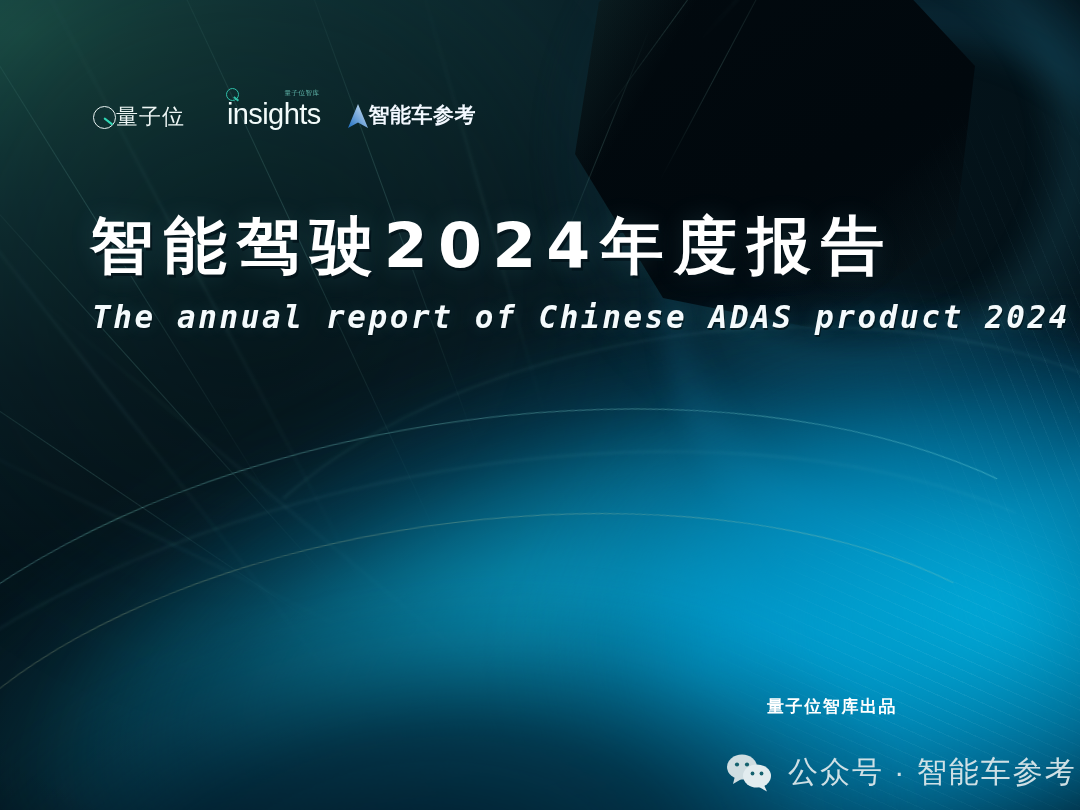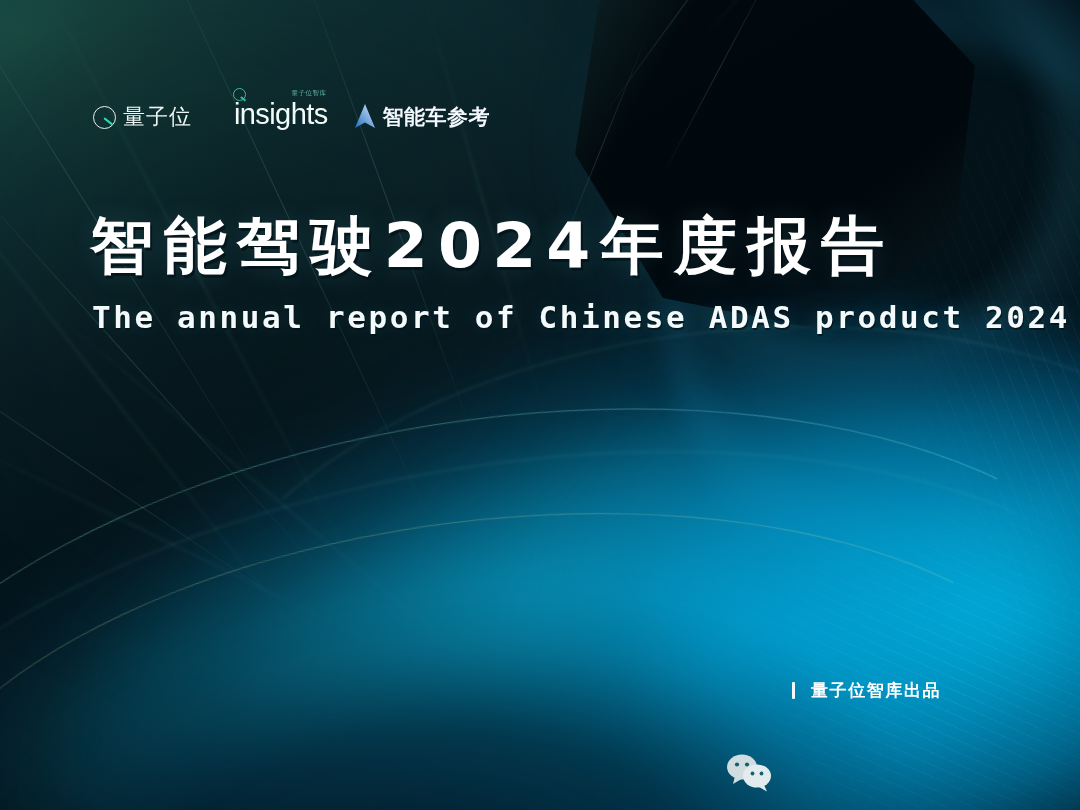--- a/index.html
+++ b/index.html
@@ -153,21 +153,21 @@
     position:absolute; inset:0;
     background:radial-gradient(130% 120% at 50% 46%, rgba(0,0,0,0) 54%, rgba(0,0,0,0.42) 88%, rgba(0,0,0,0.62) 100%);
     pointer-events:none;
   }
 
   
   .logo-row{
     position:absolute; left:93px; top:92px;
     display:flex; align-items:flex-end; gap:26px;
   }
-  .logo{ display:flex; align-items:center; gap:7px; }
+  .logo{ display:flex; align-items:flex-start; gap:0; }
 
   .qbit-mark{ width:23px; height:23px; position:relative; flex:none; }
   .qbit-mark .ring{
     position:absolute; inset:0; border-radius:50%;
     border:1.6px solid #e9f3f2;
   }
   .qbit-mark .tail{
     position:absolute; left:11px; top:11px; width:11px; height:1.9px;
     background:#2fd6b4; transform:rotate(38deg); transform-origin:left center;
     border-radius:2px;
@@ -214,26 +214,27 @@
       0 0 26px rgba(120,210,230,0.16);
     transform:scaleX(1.02);
     transform-origin:left center;
   }
   .title-en{
     position:absolute; left:92px; top:299px;
     font-size:31px; font-weight:700; color:#f4fafc;
     letter-spacing:2.6px; white-space:nowrap;
     font-family:"DejaVu Sans Mono","Liberation Mono",monospace;
     text-shadow:1px 2px 0 rgba(3,18,24,0.7), 0 0 18px rgba(120,210,230,0.14);
+    font-style:italic;
   }
 
   
   .credit{
-    position:absolute; left:792px; top:682px;
-    display:flex; align-items:stretch; gap:16px;
+    position:absolute; left:767px; top:682px;
+    display:flex; align-items:stretch; gap:16px;flex-direction:column;
   }
   .credit-bar{ width:3px; background:#f2f8fb; border-radius:1px; }
   .credit-lines{ display:flex; flex-direction:column; justify-content:center; gap:10px; }
   .credit-cn{
     font-size:17px; font-weight:700; color:#ffffff; letter-spacing:1.6px; line-height:1;
   }
   .credit-en-row{ display:flex; align-items:center; gap:20px; }
   .credit-en{
     font-size:18px; font-weight:700; color:#ffffff; letter-spacing:1.4px; line-height:1;
     font-family:"DejaVu Sans","Liberation Sans",sans-serif;
@@ -352,15 +353,16 @@
           <circle cx="21" cy="12.5" r="2.1" fill="#15616e"></circle>
         </g>
         <g fill="#e2ecef">
           <ellipse cx="31" cy="24" rx="14" ry="11.5"></ellipse>
           <path d="M38 33 L41 39.5 L33 35 Z"></path>
           <circle cx="26.5" cy="21.5" r="1.9" fill="#15616e"></circle>
           <circle cx="35.5" cy="21.5" r="1.9" fill="#15616e"></circle>
         </g>
       </svg>
     </span>
+    <span class="wechat-text">公众号 · 智能车参考</span>
   </div>
 
 </div>
 
 </body></html>

